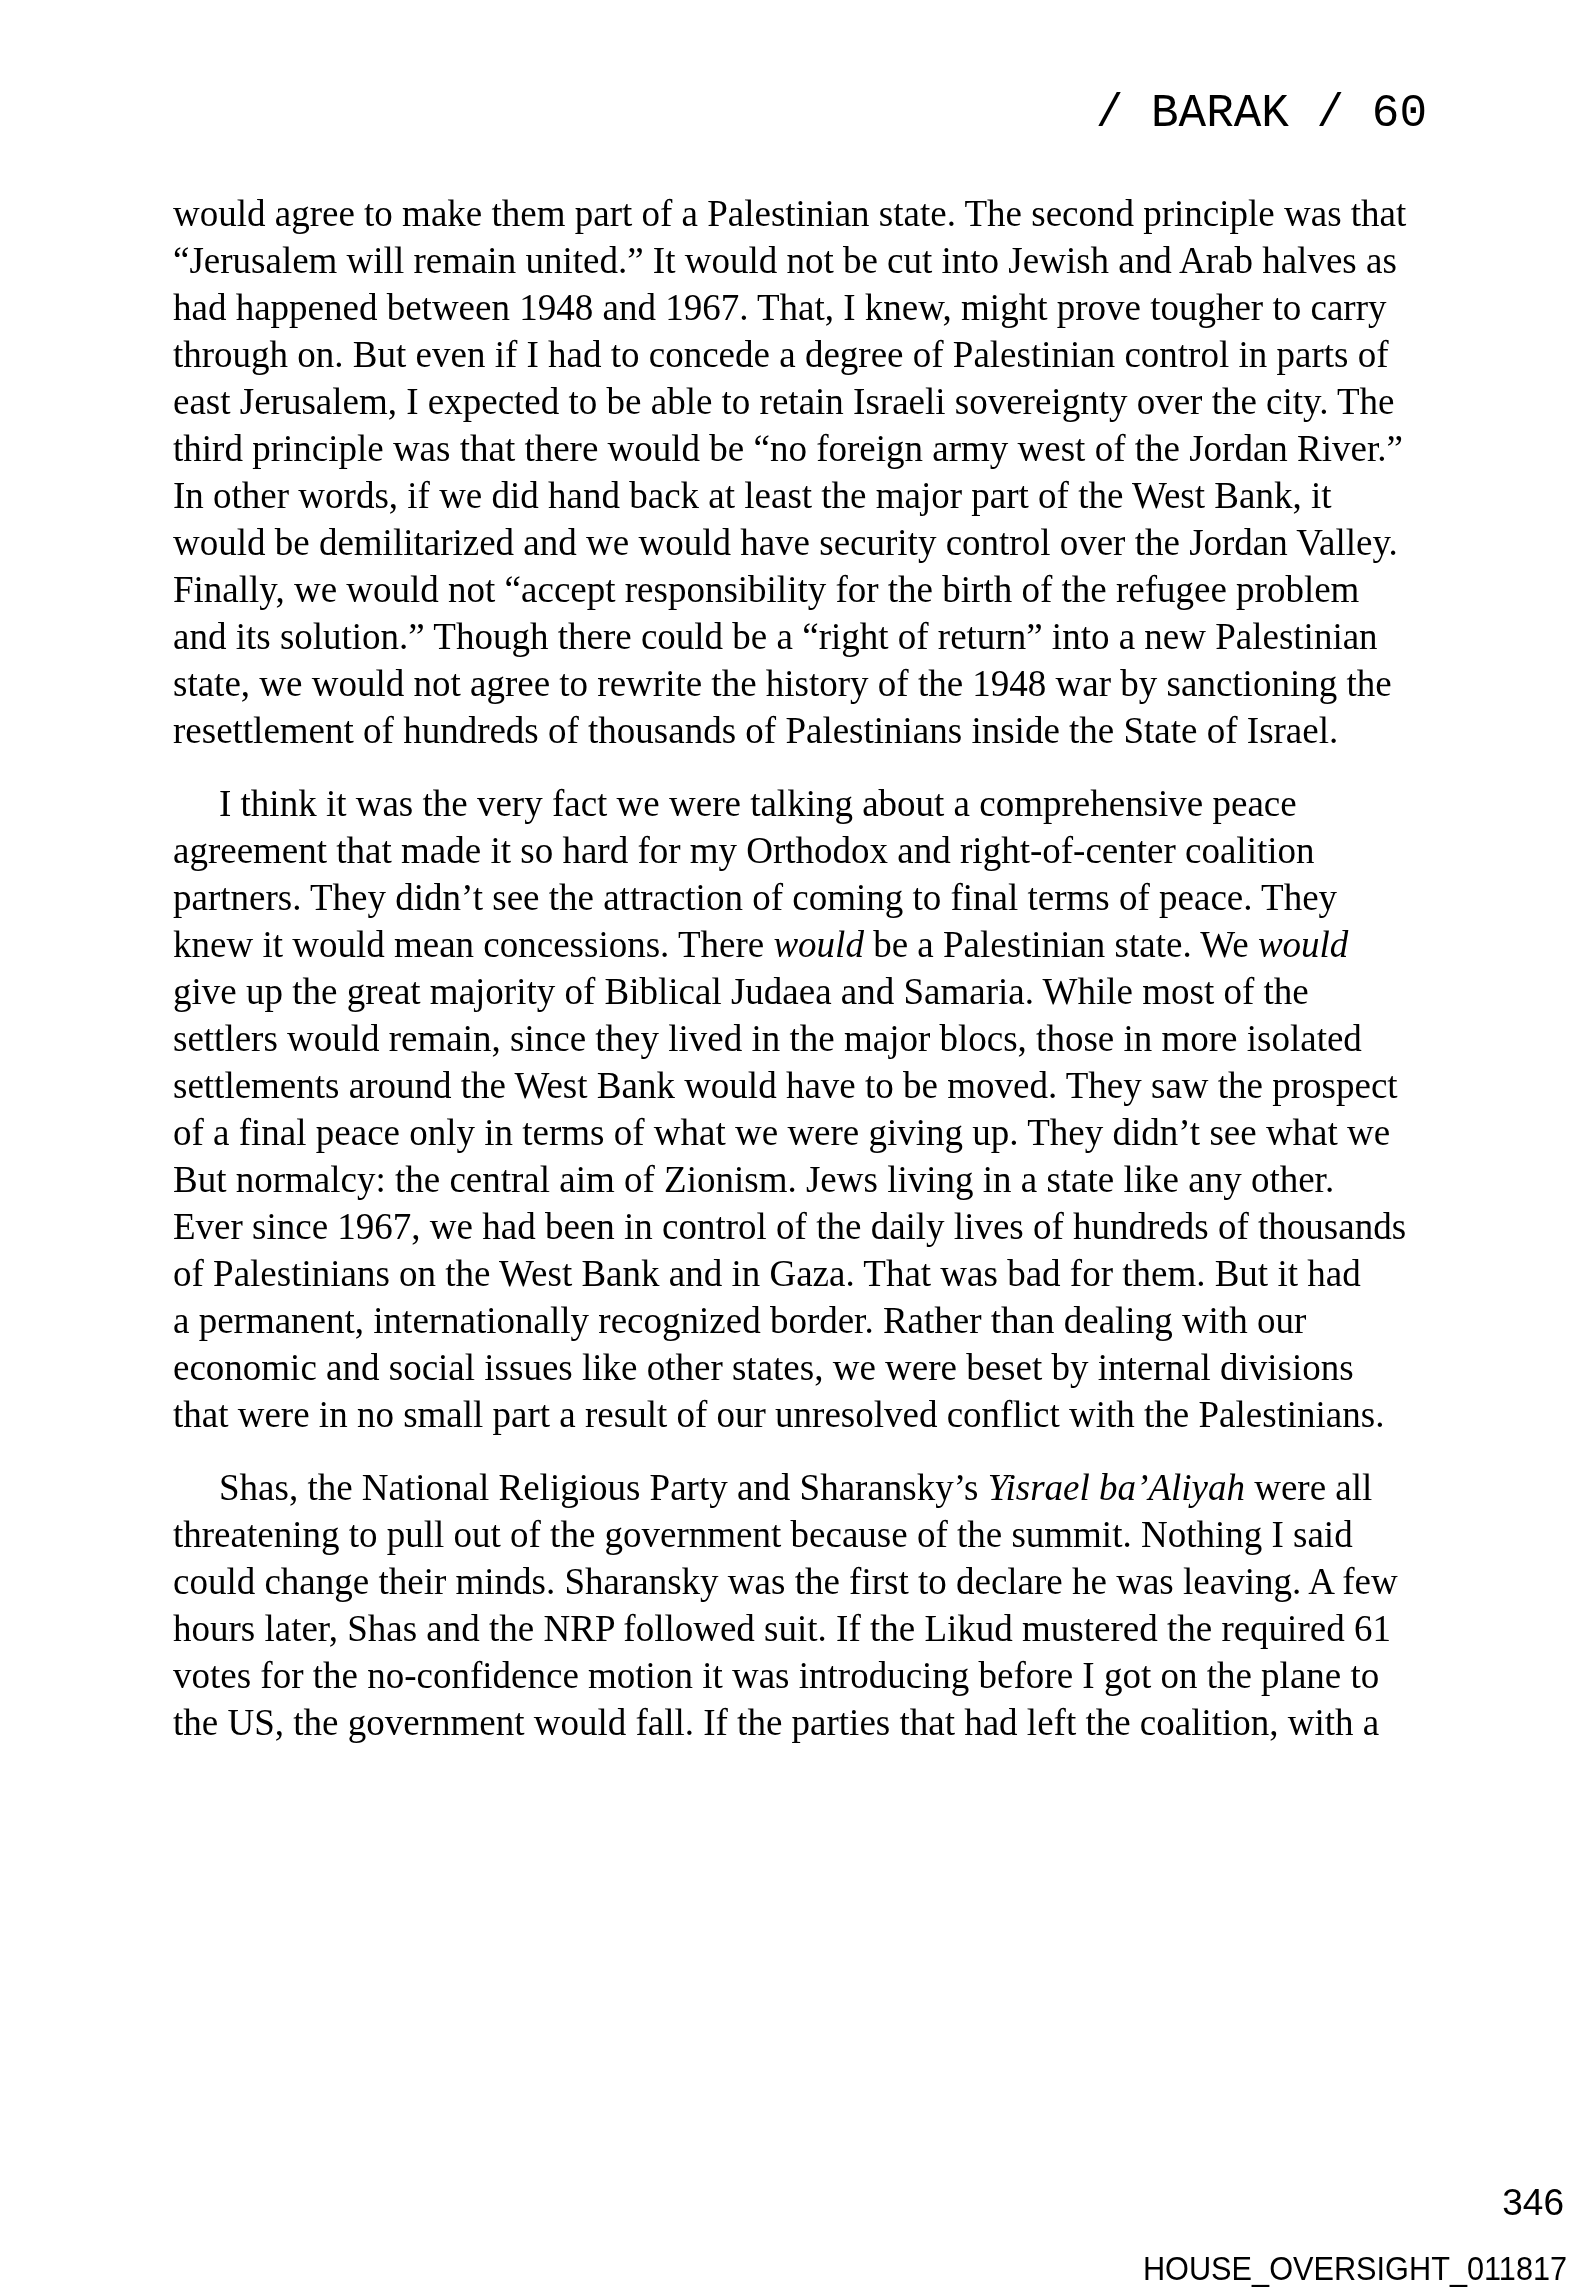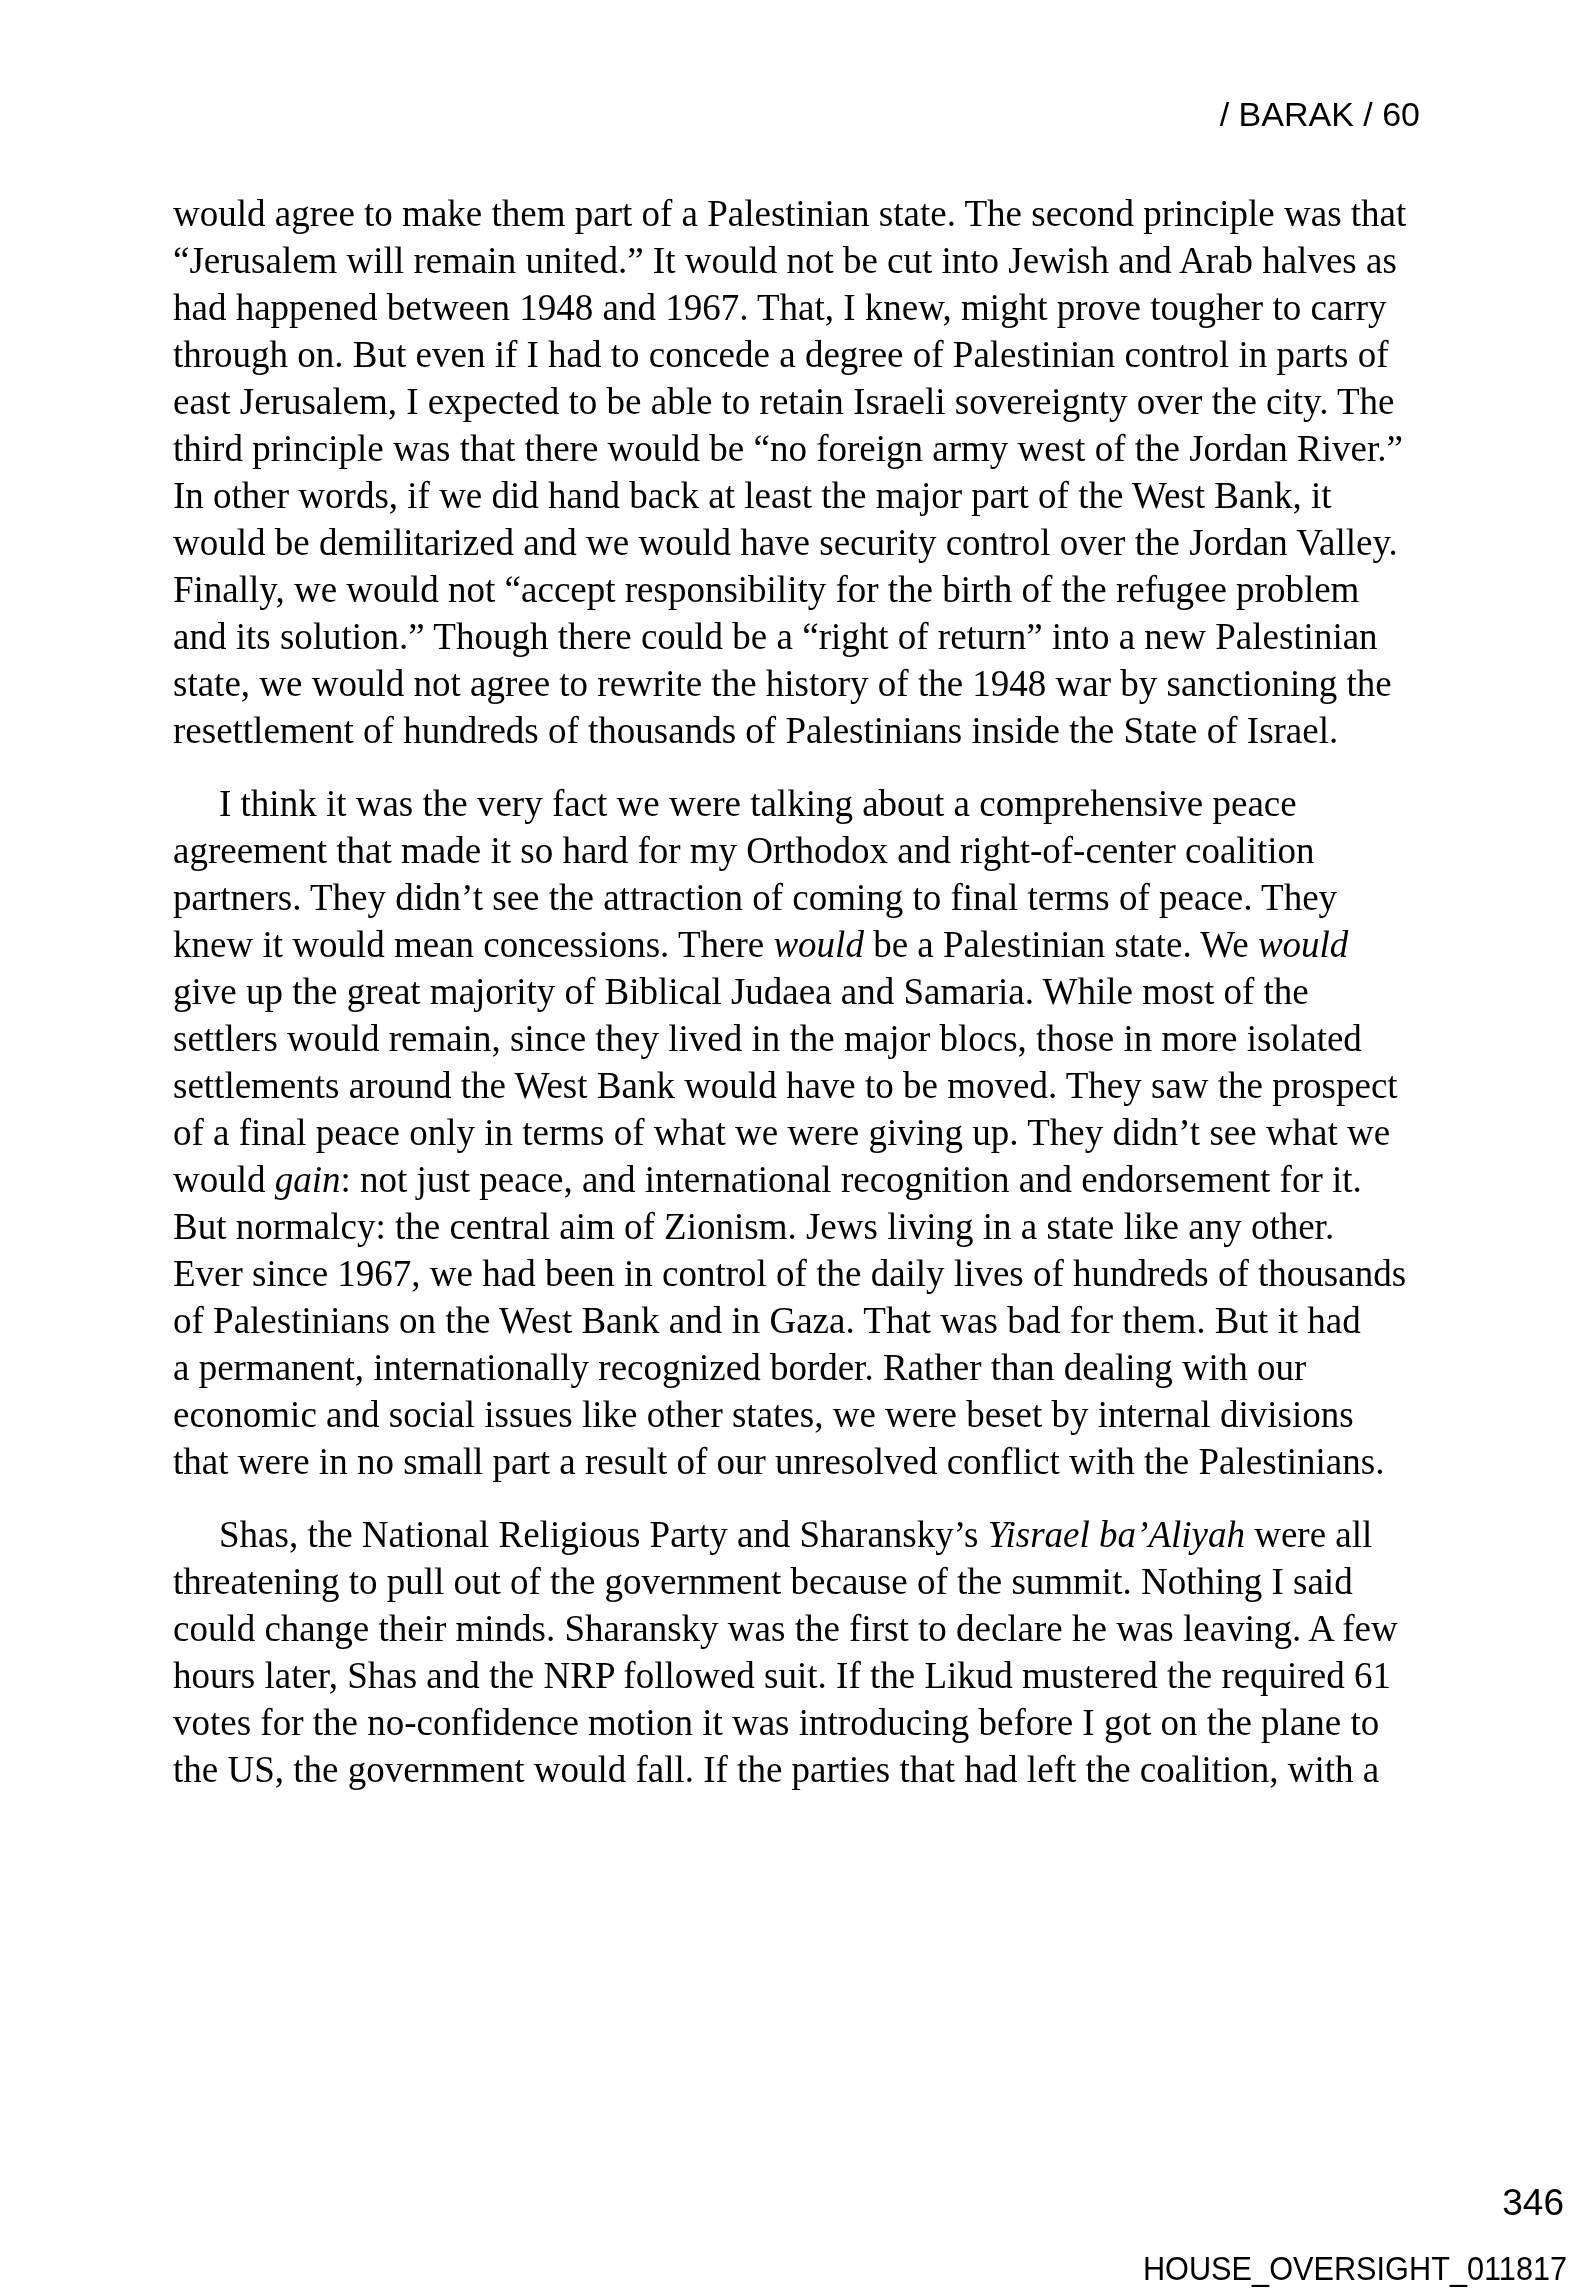--- a/index.html
+++ b/index.html
@@ -18,23 +18,23 @@
     position: absolute;
     left: 0;
     top: 0;
     width: 1591px;
     height: 2295px;
     background: #ffffff;
   }
   .running-header {
     position: absolute;
     top: 97px;
-    right: 171px;
-    font-family: Liberation Sans, sans-serif;
-    font-size: 34px;
+    right: 164px;
+    font-family: Liberation Mono, monospace;
+    font-size: 46px;
     line-height: 34px;
     white-space: nowrap;
   }
   .body-text {
     position: absolute;
     left: 173px;
     top: 190px;
     width: 1258px;
     font-family: "Liberation Serif", "DejaVu Serif", serif;
     font-size: 37px;
@@ -101,21 +101,20 @@
       </div>
       <div class="para">
         <span class="line indent"><span>I think it was the very fact we were talking about a comprehensive peace</span></span>
         <span class="line"><span>agreement that made it so hard for my Orthodox and right-of-center coalition</span></span>
         <span class="line"><span>partners. They didn’t see the attraction of coming to final terms of peace. They</span></span>
         <span class="line"><span>knew it would mean concessions. There </span><span class="it">would</span><span> be a Palestinian state. We </span><span class="it">would</span></span>
         <span class="line"><span>give up the great majority of Biblical Judaea and Samaria. While most of the</span></span>
         <span class="line"><span>settlers would remain, since they lived in the major blocs, those in more isolated</span></span>
         <span class="line"><span>settlements around the West Bank would have to be moved. They saw the prospect</span></span>
         <span class="line"><span>of a final peace only in terms of what we were giving up. They didn’t see what we</span></span>
-        <span class="line"><span>would </span><span class="it">gain</span><span>: not just peace, and international recognition and endorsement for it.</span></span>
         <span class="line"><span>But normalcy: the central aim of Zionism. Jews living in a state like any other.</span></span>
         <span class="line"><span>Ever since 1967, we had been in control of the daily lives of hundreds of thousands</span></span>
         <span class="line"><span>of Palestinians on the West Bank and in Gaza. That was bad for them. But it had</span></span>
         <span class="line"><span>a permanent, internationally recognized border. Rather than dealing with our</span></span>
         <span class="line"><span>economic and social issues like other states, we were beset by internal divisions</span></span>
         <span class="line"><span>that were in no small part a result of our unresolved conflict with the Palestinians.</span></span>
       </div>
       <div class="para">
         <span class="line indent"><span>Shas, the National Religious Party and Sharansky’s </span><span class="it">Yisrael ba’Aliyah</span><span> were all</span></span>
         <span class="line"><span>threatening to pull out of the government because of the summit. Nothing I said</span></span>

